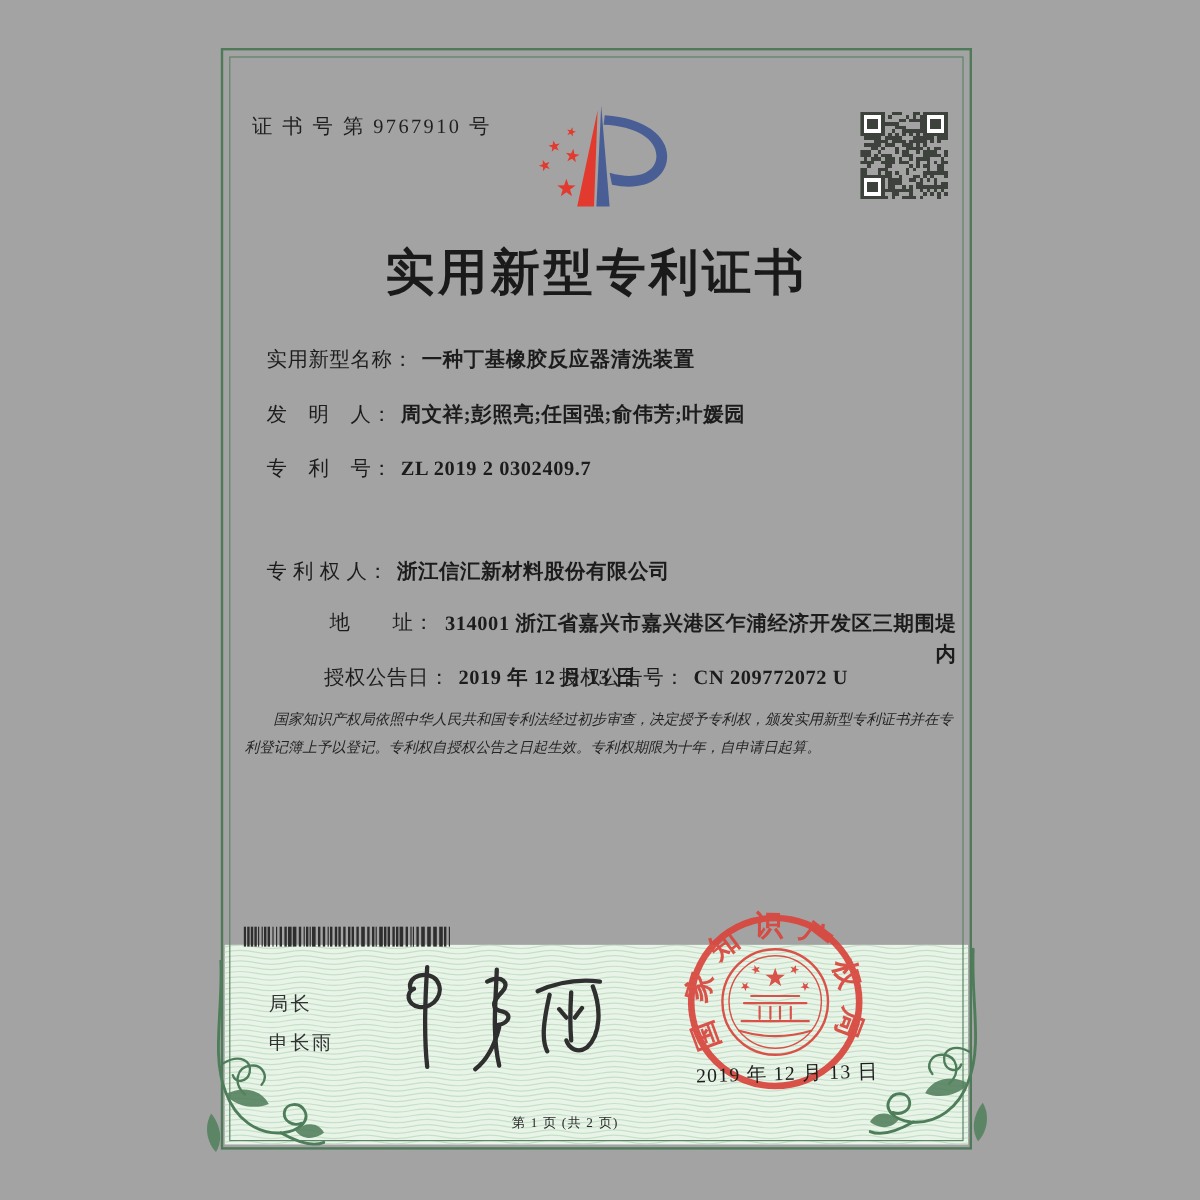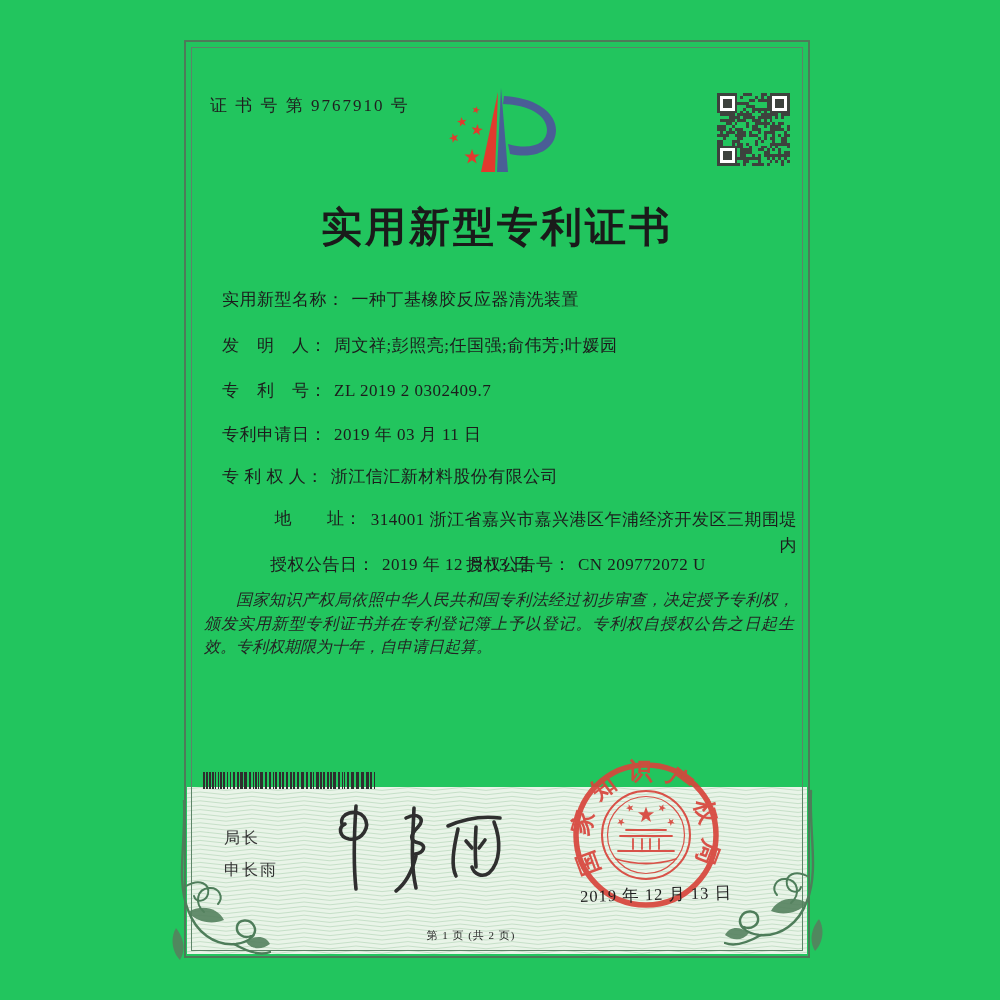--- a/index.html
+++ b/index.html
@@ -1,34 +1,34 @@
 <!DOCTYPE html>
 <html><head>
 <meta charset="utf-8">
 <style>
   html,body{margin:0;padding:0;}
   body{width:1000px;height:1000px;background:#ffffff;overflow:hidden;
        font-family:"Liberation Serif","DejaVu Serif",serif;}
-  .page{position:absolute;left:0;top:0;width:1000px;height:1000px;background:#22c55e;}
+  .page{position:absolute;left:0;top:0;width:1000px;height:1000px;background:#a3a3a3;}
   .abs{position:absolute;}
   
   .frame-outer{left:184px;top:40px;width:622px;height:914px;border:2.5px solid #4e7a59;}
   .frame-inner{left:191px;top:47px;width:610px;height:902px;border:1px solid #5d8468;}
   
   .green-zone{left:187px;top:787px;width:620px;height:167px;overflow:hidden;}
   .cert-no{left:210px;top:94px;font-size:17px;letter-spacing:2px;color:#1f1f1f;}
   .logo{left:438px;top:86px;}
   .qr{left:717px;top:93px;}
   .title{left:184px;top:200px;width:626px;text-align:center;font-size:41px;
          font-weight:600;letter-spacing:3px;color:#1a1a1a;}
   .f-row{left:222px;font-size:17px;color:#1c1c1c;letter-spacing:.5px;white-space:nowrap;}
-  .f-row .val{margin-left:7px;letter-spacing:.5px;}
+  .f-row .val{margin-left:7px;letter-spacing:.5px;font-weight:bold;}
   .f-row.addr{white-space:normal;width:575px;text-align:right;}
   .f-row.addr .val{display:inline-block;max-width:428px;vertical-align:top;line-height:26px;}
-  .paras{left:204px;top:588px;width:590px;font-size:16px;line-height:23.5px;
+  .paras{left:204px;top:588px;width:590px;font-size:12px;line-height:23.5px;
          color:#242424;font-style:italic;text-align:justify;}
   .paras p{margin:0;text-indent:2em;}
   .barcode{left:203px;top:772px;}
   .director{left:224px;top:822px;font-family:"Liberation Sans","DejaVu Sans",sans-serif;
             font-size:16px;line-height:32px;color:#323232;letter-spacing:2px;}
   .signature{left:326px;top:796px;}
   .seal{left:566px;top:755px;}
   .seal-date{left:580px;top:884px;font-size:16.5px;color:#1d1d1d;letter-spacing:1px;
              transform:rotate(-1.5deg);}
   .page-info{left:171px;top:928px;width:600px;text-align:center;font-size:11px;color:#2a2a2a;letter-spacing:1px;}
@@ -401,23 +401,20 @@
 
   <div class="abs f-row" style="top:288px;">
     <span class="lbl">实用新型名称：</span><span class="val">一种丁基橡胶反应器清洗装置</span>
   </div>
   <div class="abs f-row" style="top:334px;">
     <span class="lbl">发　明　人：</span><span class="val">周文祥;彭照亮;任国强;俞伟芳;叶媛园</span>
   </div>
   <div class="abs f-row" style="top:379px;">
     <span class="lbl">专　利　号：</span><span class="val">ZL 2019 2 0302409.7</span>
   </div>
-  <div class="abs f-row" style="top:423px;">
-    <span class="lbl">专利申请日：</span><span class="val">2019 年 03 月 11 日</span>
-  </div>
   <div class="abs f-row" style="top:465px;text-align:right;">
     <span class="lbl">专 利 权 人：</span><span class="val">浙江信汇新材料股份有限公司</span>
   </div>
   <div class="abs f-row addr" style="top:507px;">
     <span class="lbl">地　　址：</span><span class="val">314001 浙江省嘉兴市嘉兴港区乍浦经济开发区三期围堤内</span>
   </div>
   <div class="abs f-row" style="top:553px;margin-left:48px;">
     <span class="lbl">授权公告日：</span><span class="val">2019 年 12 月 13 日</span>
   </div>
   <div class="abs f-row" style="top:553px;left:466px;">

